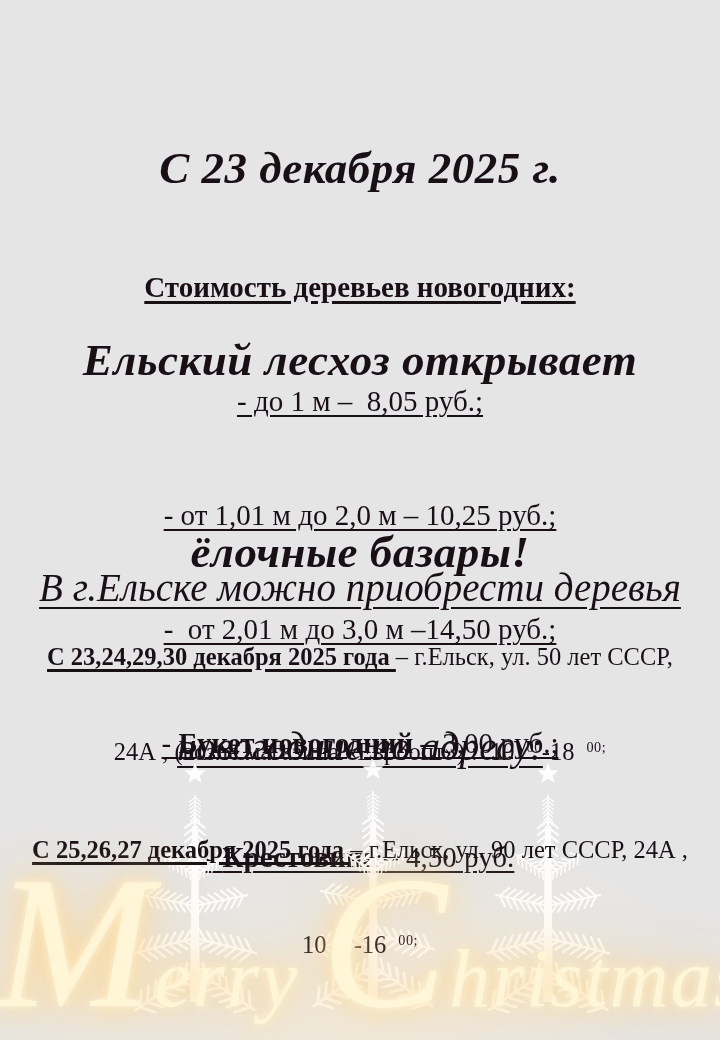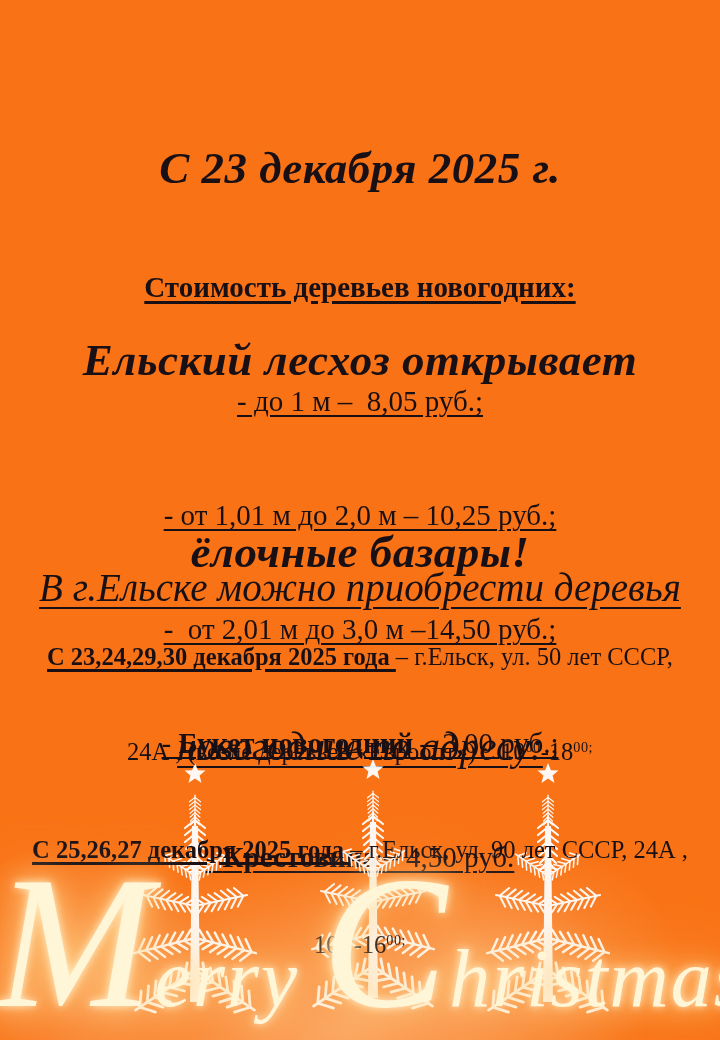--- a/index.html
+++ b/index.html
@@ -1,33 +1,33 @@
 <!DOCTYPE html>
 <html><head>
 <meta charset="utf-8">
 <style>
   html,body{margin:0;padding:0;background:#8a6a72;}
   .poster{
     position:relative;width:720px;height:1040px;overflow:hidden;
-    background:#f97316;
+    background:#e5e5e5;
     font-family:"Liberation Serif", serif;
     color:#191015;
   }
   
   .center{position:absolute;left:0;right:0;text-align:center;white-space:pre-wrap;}
   .title-block{top:8px;font-size:45px;line-height:64px;font-weight:bold;font-style:italic;letter-spacing:.5px;}
   .price-block{top:192px;font-size:29px;line-height:38px;}
   .price-line{text-decoration:underline;text-decoration-thickness:2px;text-underline-offset:4px;}
   .price-head b{text-decoration:underline;text-decoration-thickness:2.5px;text-underline-offset:4px;}
   .price-head{text-decoration:none;}
   .invite-block{top:455px;font-size:39px;line-height:53px;font-style:italic;}
   .invite-block .line{text-decoration:underline;text-decoration-thickness:2px;text-underline-offset:6px;}
   .sched-block{top:578px;font-size:24.5px;line-height:31.5px;z-index:3;}
   .sched-block b.u{text-decoration:underline;text-decoration-thickness:2.5px;text-underline-offset:4px;}
-  .time sup{font-size:.58em;vertical-align:baseline;position:relative;top:-.52em;letter-spacing:.5px;}
+  .time sup{font-size:.58em;vertical-align:baseline;position:relative;top:-.52em;letter-spacing:.5px;padding-left:12px;}
   
   .trees{position:absolute;left:0;top:756px;width:720px;height:284px;z-index:1;opacity:.95;}
   .glow-overlay{
     position:absolute;inset:0;z-index:2;pointer-events:none;
     background:
       radial-gradient(58% 24% at 48% 99%, rgba(255,240,208,.42), rgba(255,240,208,0) 72%),
       radial-gradient(26% 16% at 10% 93%, rgba(255,240,208,.30), rgba(255,240,208,0) 75%),
       radial-gradient(30% 14% at 72% 92%, rgba(255,240,208,.22), rgba(255,240,208,0) 75%);
   }
   .script-svg{
@@ -92,21 +92,21 @@
     <div class="price-line"><span>- </span><b>Крестовина</b><span> – 4,50 руб.</span></div>
   </div>
 
   <div class="center invite-block">
     <div class="line">В г.Ельске можно приобрести деревья</div>
     <div class="line">новогодние по адресу:</div>
   </div>
 
   <div class="center sched-block">
     <div><b class="u">С 23,24,29,30 декабря 2025 года </b><span>– г.Ельск, ул. 50 лет СССР,</span></div>
-    <div><span>24А , (возле деревьев «Евроопт») :  </span><span class="time"><span>10</span><sup>00</sup><span>-</span><span>18</span><sup>00;</sup></span></div>
+    <div><span>24А , (возле магазина «Евроопт») :  </span><span class="time"><span>10</span><sup>00</sup><span>-</span><span>18</span><sup>00;</sup></span></div>
     <div><b class="u">С 25,26,27 декабря 2025 года </b><span>– г.Ельск, ул. 90 лет СССР, 24А ,</span></div>
     <div><span class="time"><span>10</span><sup>00</sup><span>-</span><span>16</span><sup>00;</sup></span></div>
     
     
     
     
     
   </div>
 
   <svg class="script-svg" viewBox="0 0 732 210" aria-hidden="true">

